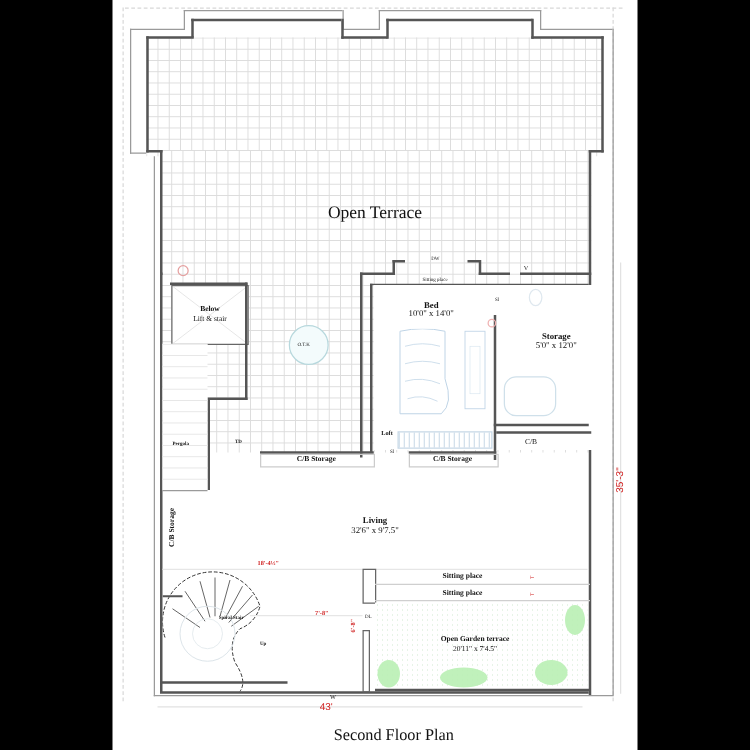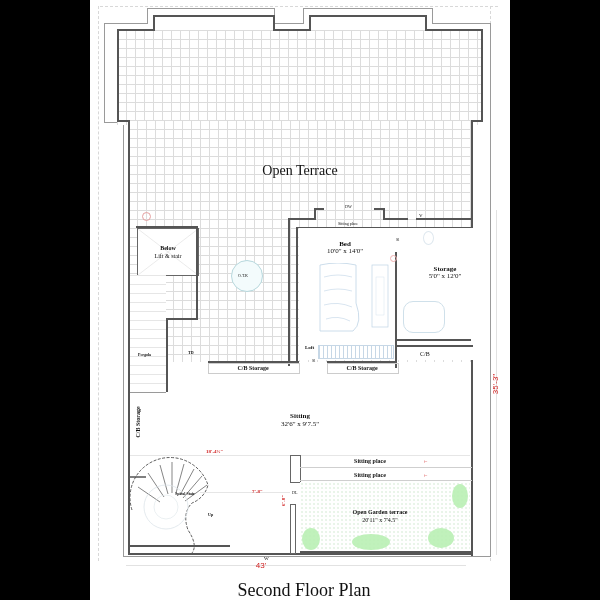--- a/index.html
+++ b/index.html
@@ -26,21 +26,21 @@
     .lbl { position: absolute; font-size: 7px; line-height: 8px; text-align: center; white-space: nowrap; }
     .tiny { position: absolute; font-size: 4px; line-height: 5px; white-space: nowrap; }
     .red { color: #d02020; }
     .room-white { position: absolute; background: #fff; }
     .garden {
       position: absolute; background-color: #fff;
       background-image: radial-gradient(#cfe8cf 0.6px, transparent 0.8px);
       background-size: 4px 4px;
     }
     .shrub { position: absolute; border-radius: 50%; background: #b9f0b4; opacity: 0.9; }
-    .title { position: absolute; font-size: 18px; left: 4px; width: 420px; text-align: center; top: 580px; }
+    .title { position: absolute; font-size: 13px; left: 15px; width: 420px; text-align: center; top: 580px; }
   </style>
 </head>
 <body>
 
 <div class="sheet">
 
   <div class="dash-h" style="left:10px; top:6px; width:398px;"></div>
   <div class="dash-v" style="left:8px; top:6px; height:555px;"></div>
   <div class="dash-v" style="left:400px; top:6px; height:555px;"></div>
 
@@ -149,21 +149,21 @@
   <div class="wall" style="left:118px; top:361px; width:91px; height:2px;"></div>
   <div class="abs" style="left:118px; top:363px; width:90px; height:9px; border:1px solid #ccc;"></div>
   <div class="lbl" style="left:118px; top:364px; width:90px; font-size:6px; font-weight:bold;">C/B Storage</div>
   <div class="wall" style="left:237px; top:361px; width:70px; height:2px;"></div>
   <div class="abs" style="left:237px; top:363px; width:70px; height:9px; border:1px solid #ccc;"></div>
   <div class="lbl" style="left:237px; top:364px; width:70px; font-size:6px; font-weight:bold;">C/B Storage</div>
 
   <div class="thin" style="left:40px; top:392px; width:36px; height:1px;"></div>
   <div class="lbl" style="left:28px; top:418px; width:40px; font-size:6px; font-weight:bold; transform:rotate(-90deg);">C/B Storage</div>
 
-  <div class="lbl" style="left:160px; top:412px; width:100px; font-weight:bold;">Sitting</div>
+  <div class="lbl" style="left:160px; top:412px; width:100px; font-weight:bold;">Living</div>
   <div class="lbl" style="left:160px; top:420px; width:100px;">32'6" x 9'7.5"</div>
 
   <div class="thin" style="left:40px; top:455px; width:340px; height:1px; background:#e6e6e6;"></div>
   <div class="tiny red" style="left:116px; top:449px; font-size:5px; font-weight:bold;">18'-4½"</div>
 
   <svg class="abs" style="left:40px; top:455px;" width="130" height="100">
     <path d="M2 55 A38 38 0 0 1 78 30 A26 26 0 0 1 62 48 Q52 58 58 75 Q68 90 62 98" fill="none" stroke="#333" stroke-width="0.8" stroke-dasharray="3,1.5"></path>
     <g stroke="#333" stroke-width="0.6">
       <line x1="8" y1="32" x2="30" y2="47"></line>
       <line x1="18" y1="18" x2="34" y2="42"></line>

